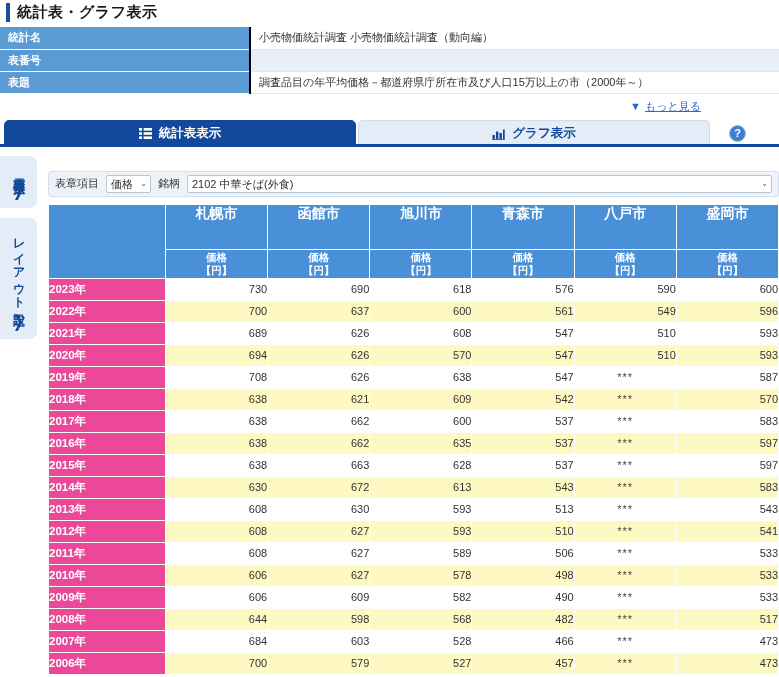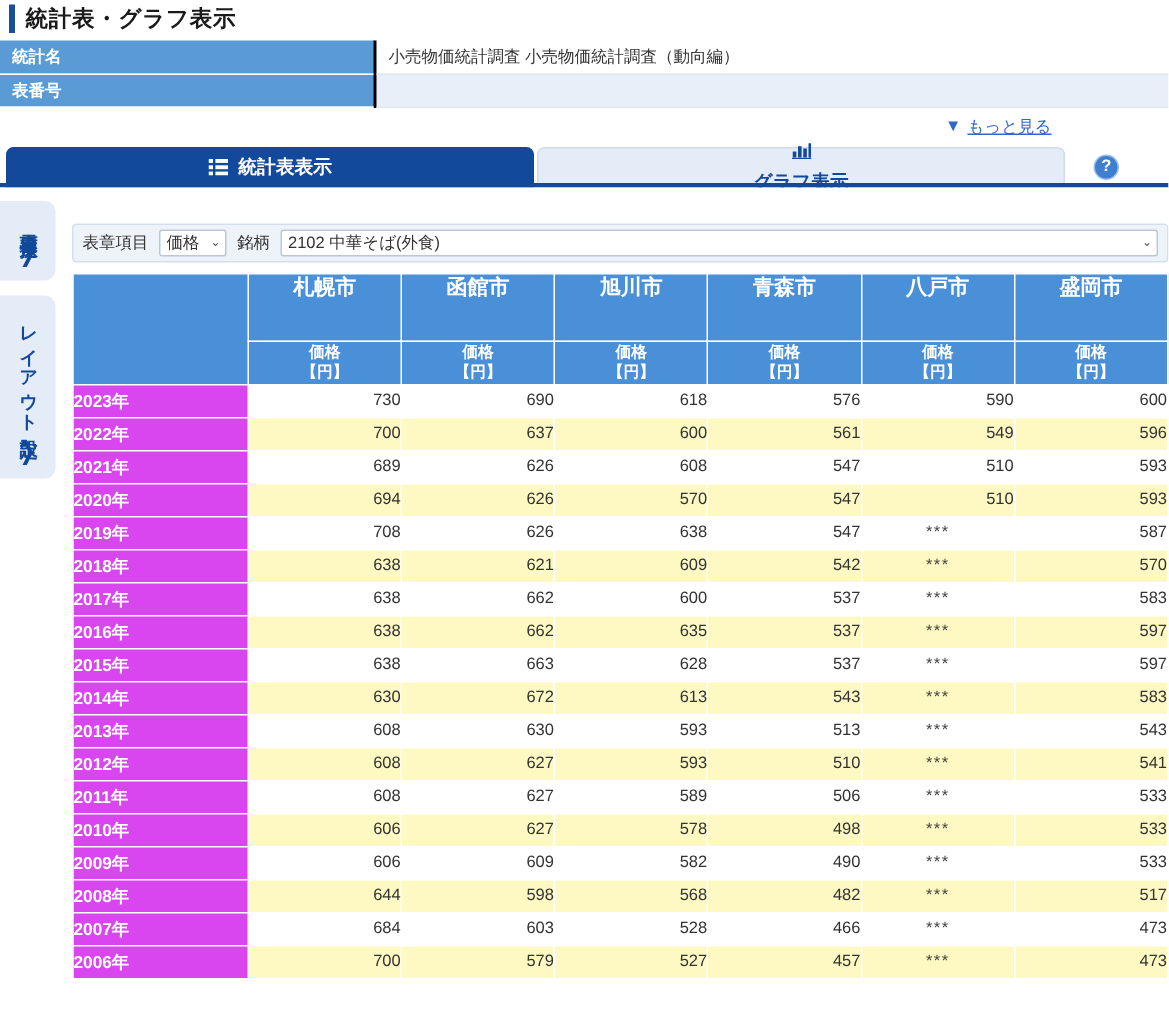--- a/index.html
+++ b/index.html
@@ -110,21 +110,20 @@
     color: #ffffff;
     border: 1px solid #12499b;
   }
   .tab-inactive {
     width: 352px;
     margin-left: 2px;
     background: #e3ecf7;
     color: #12499b;
     border: 1px solid #cfdcec;
     border-bottom: none;
-    flex-direction: column;
   }
   .tab-underline {
     position: absolute;
     left: 0; bottom: 0;
     width: 779px;
     height: 3px;
     background: #12499b;
   }
   .help-btn {
     position: absolute;
@@ -277,21 +276,21 @@
     background: #4a90d9;
     color: #ffffff;
     font-weight: bold;
     font-size: 10.5px;
     text-align: center;
     height: 29px;
     line-height: 1.22;
     vertical-align: middle;
   }
   .row-head {
-    background: #d946ef;
+    background: #ec4899;
     color: #ffffff;
     font-weight: bold;
     font-size: 11.5px;
     text-align: left;
     padding-left: 8px;
     height: 22px;
     white-space: nowrap;
   }
   td.val {
     text-align: right;
@@ -317,20 +316,24 @@
 
 <table class="meta-table">
   <tbody>
     <tr>
       <th class="meta-th">統計名</th>
       <td class="meta-td">小売物価統計調査 小売物価統計調査（動向編）</td>
     </tr>
     <tr>
       <th class="meta-th">表番号</th>
       <td class="meta-td alt"></td>
+    </tr>
+    <tr>
+      <th class="meta-th">表題</th>
+      <td class="meta-td">調査品目の年平均価格－都道府県庁所在市及び人口15万以上の市（2000年～）</td>
     </tr>
   </tbody>
 </table>
 
 <div class="more-row">
   <span class="more-caret">▼</span>
   <span class="more-link">もっと見る</span>
 </div>
 
 <div class="tab-strip">

